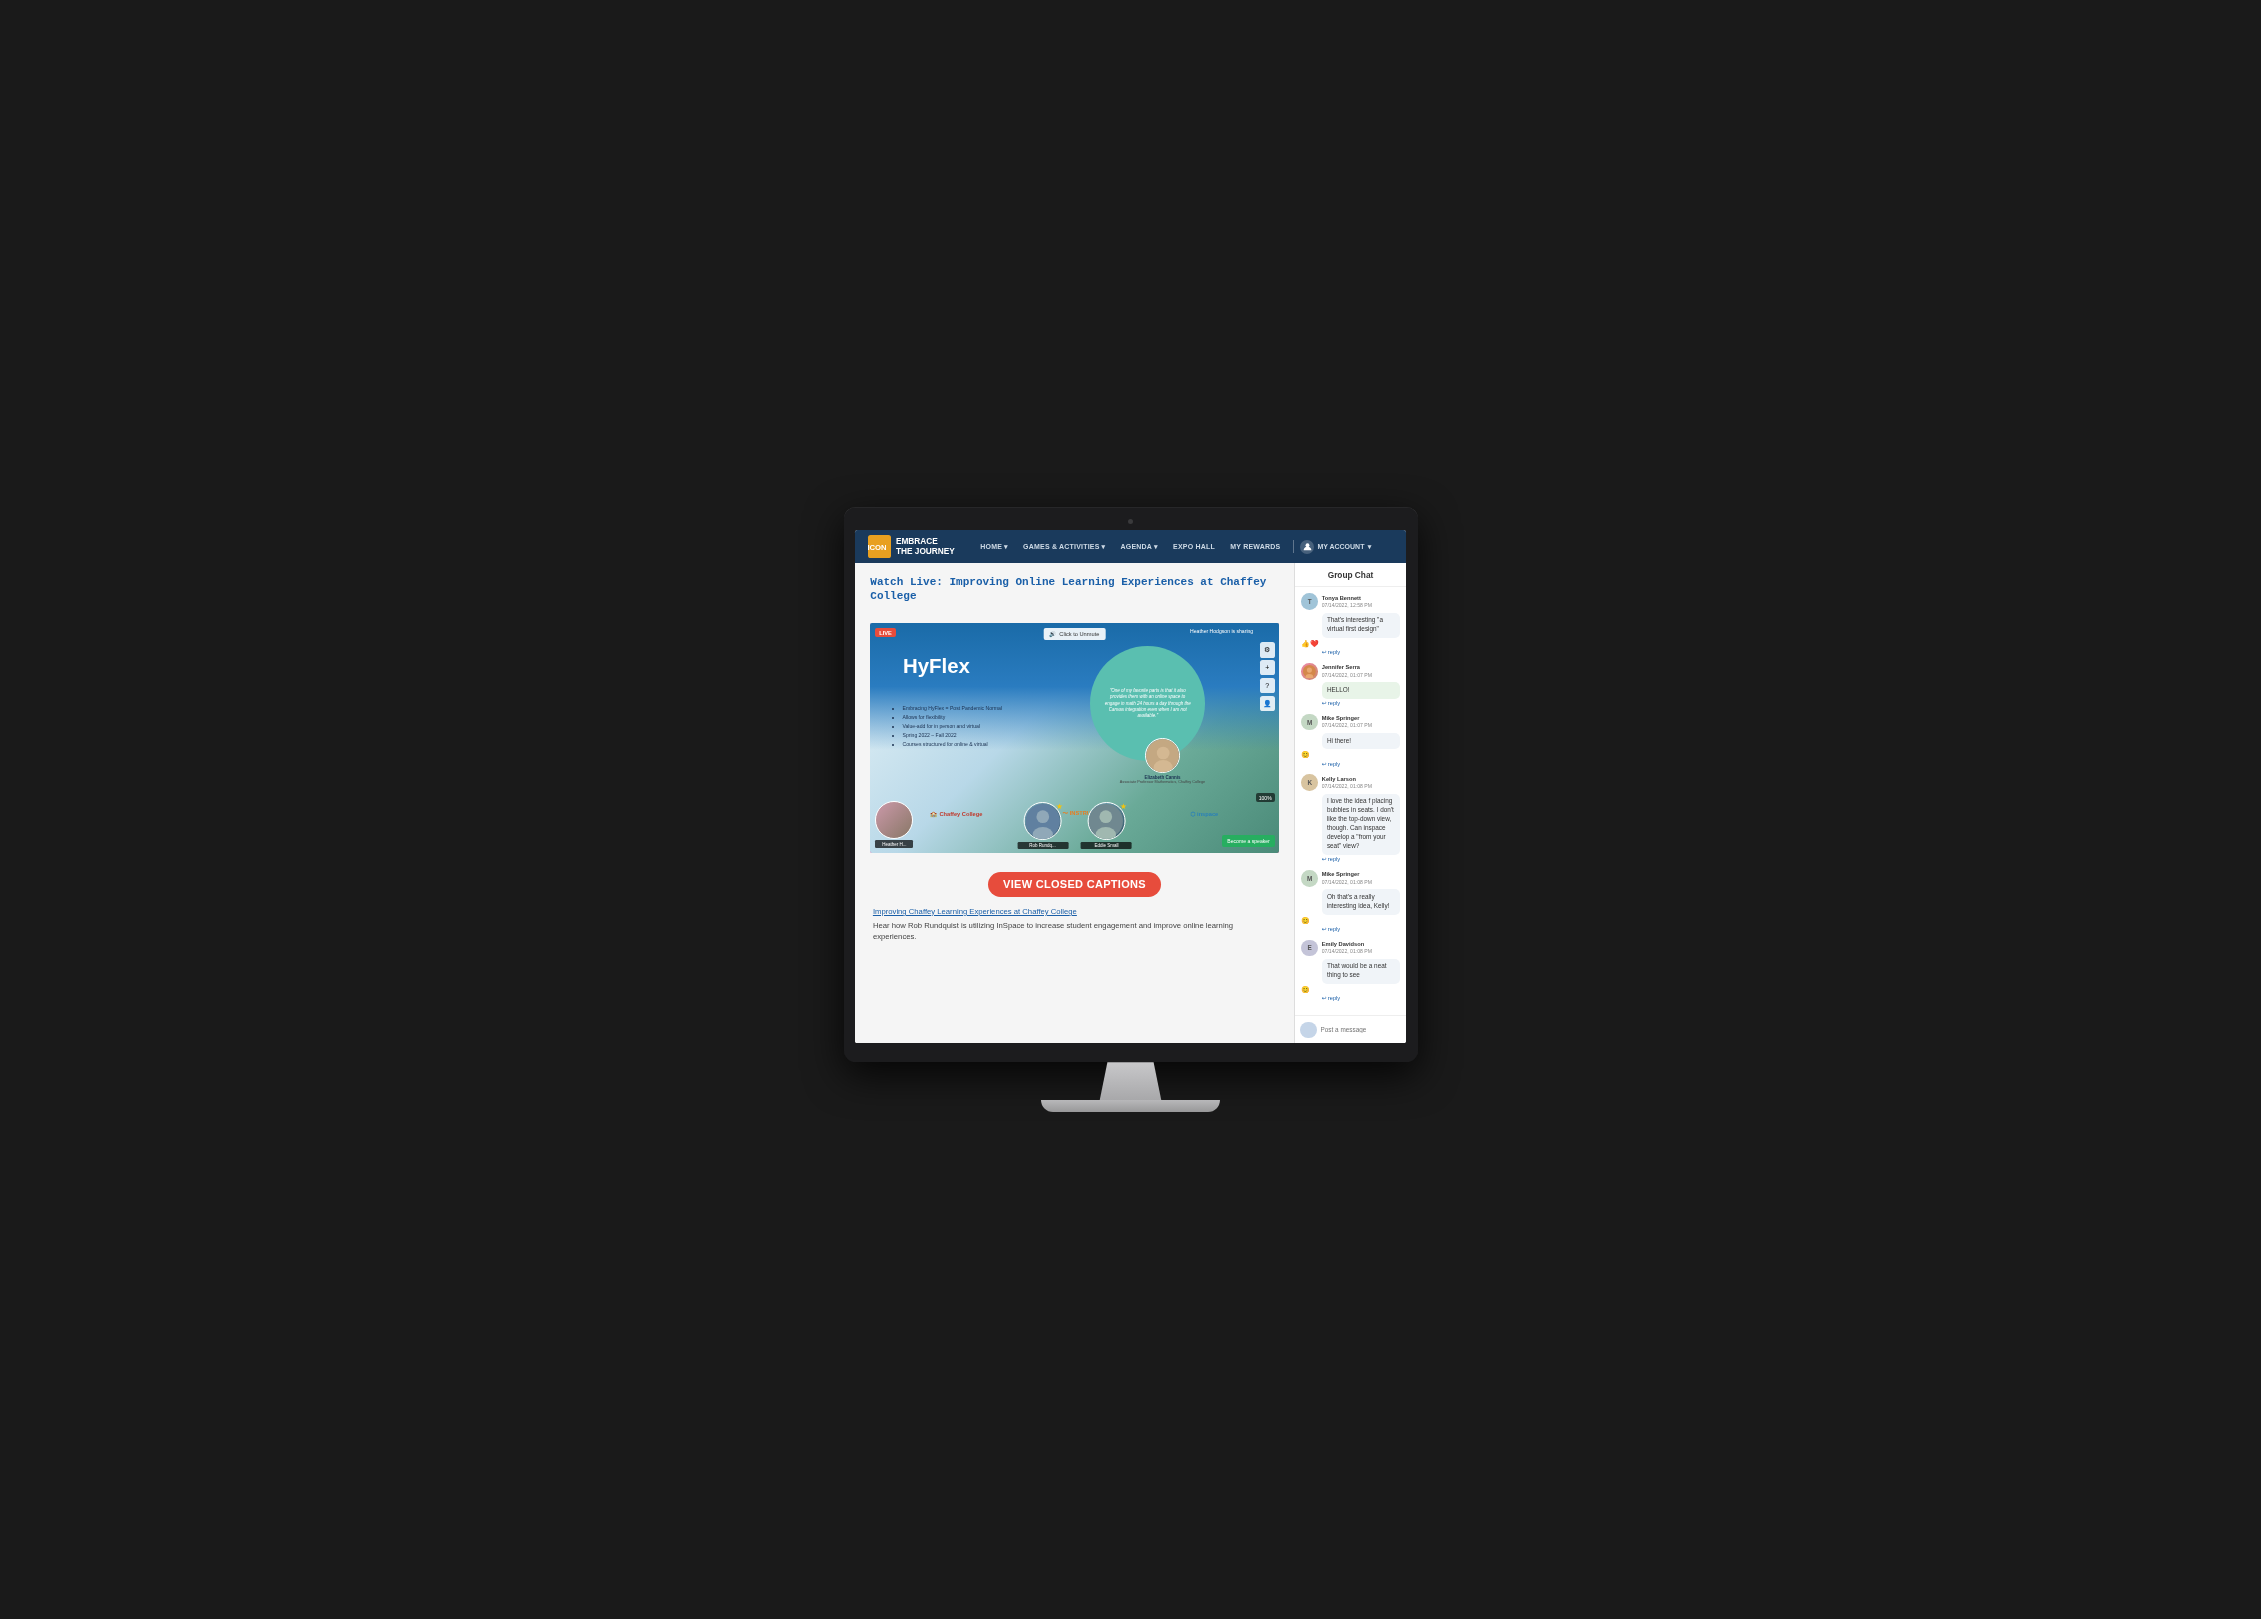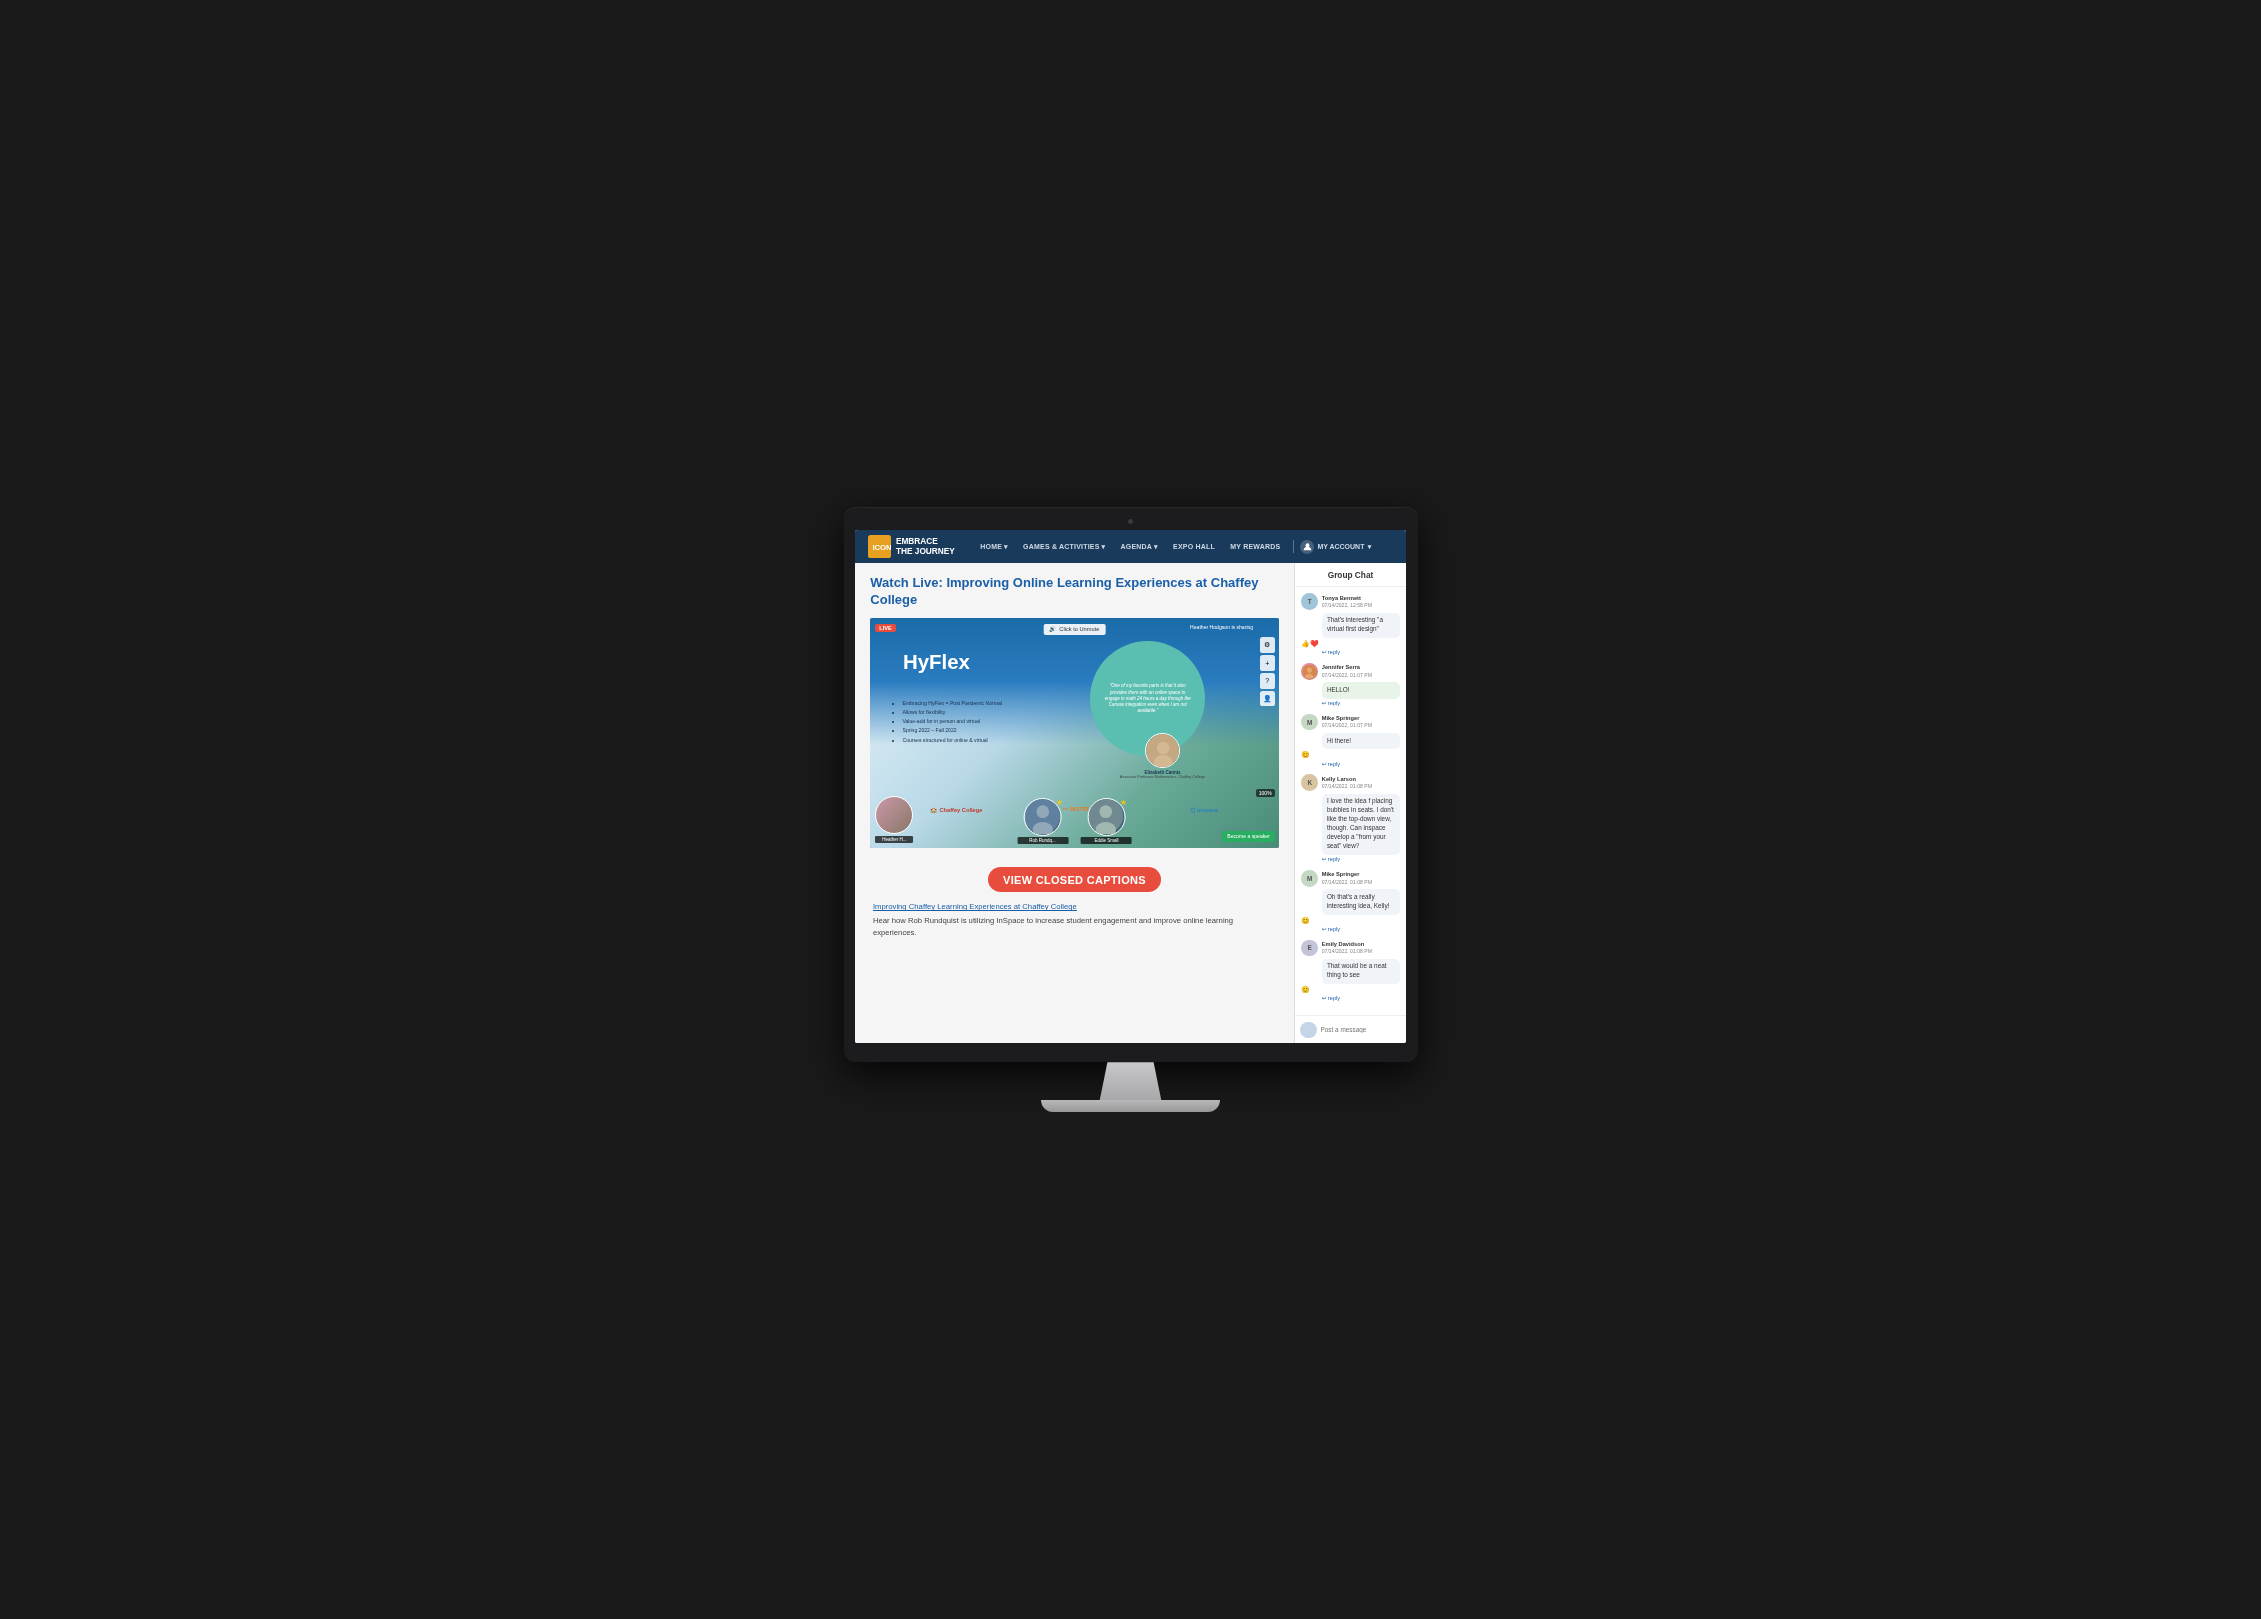--- a/index.html
+++ b/index.html
@@ -74,21 +74,21 @@
       gap: 5.1px;
       margin-right: 19px;
     }
     .logo-icon {
       width: 23px;
       height: 23px;
       background: #e8a020;
       border-radius: 2.6px;
       display: flex;
       align-items: center;
-      justify-content: flex-end;
+      justify-content: flex-start;
       font-weight: bold;
       color: white;
       font-size: 7px;
     }
     .logo-text {
       color: white;
       font-size: 7px;
       font-weight: bold;
       line-height: 1.2;
       text-transform: uppercase;
@@ -153,24 +153,25 @@
     
     .main-content {
       flex: 1;
       background: #f5f5f5;
       padding: 11.5px 15.3px;
       overflow-y: auto;
     }
 
     .page-title {
       color: #1a5fa8;
-      font-size: 13px;
-      font-weight: bold;
-      margin-bottom: 10px;
+      font-size: 11px;
+      font-weight: bold;
+      margin-bottom: 20px;
       line-height: 1.3;
+      font-family: Liberation Mono, monospace;
     }
 
     
     .video-container {
       position: relative;
       background: #ec4899;
       border-radius: 2px;
       overflow: hidden;
       aspect-ratio: 16/9;
       margin-bottom: 19px;

